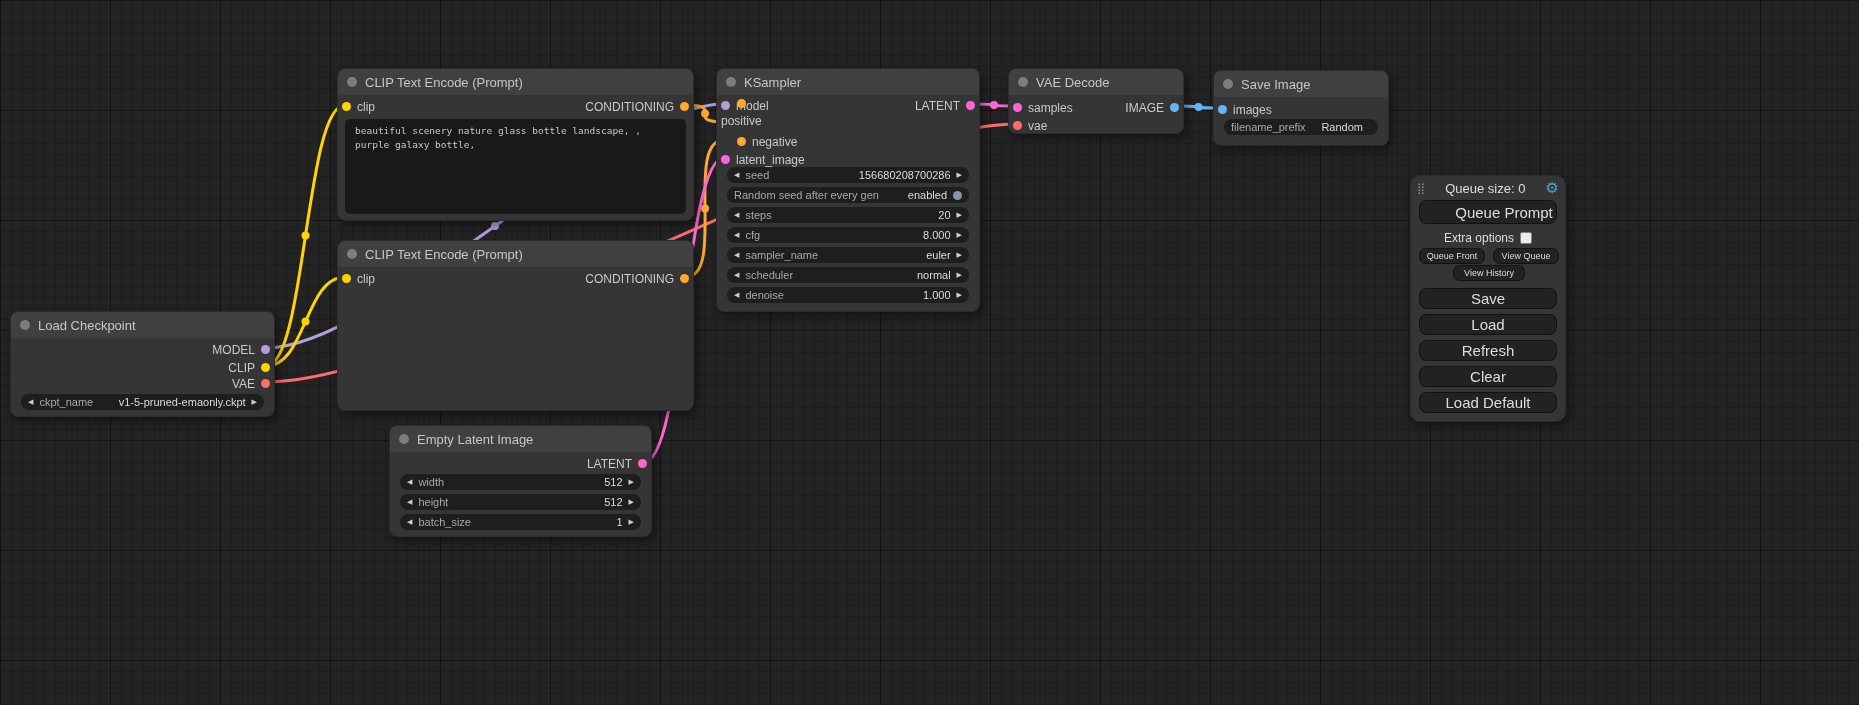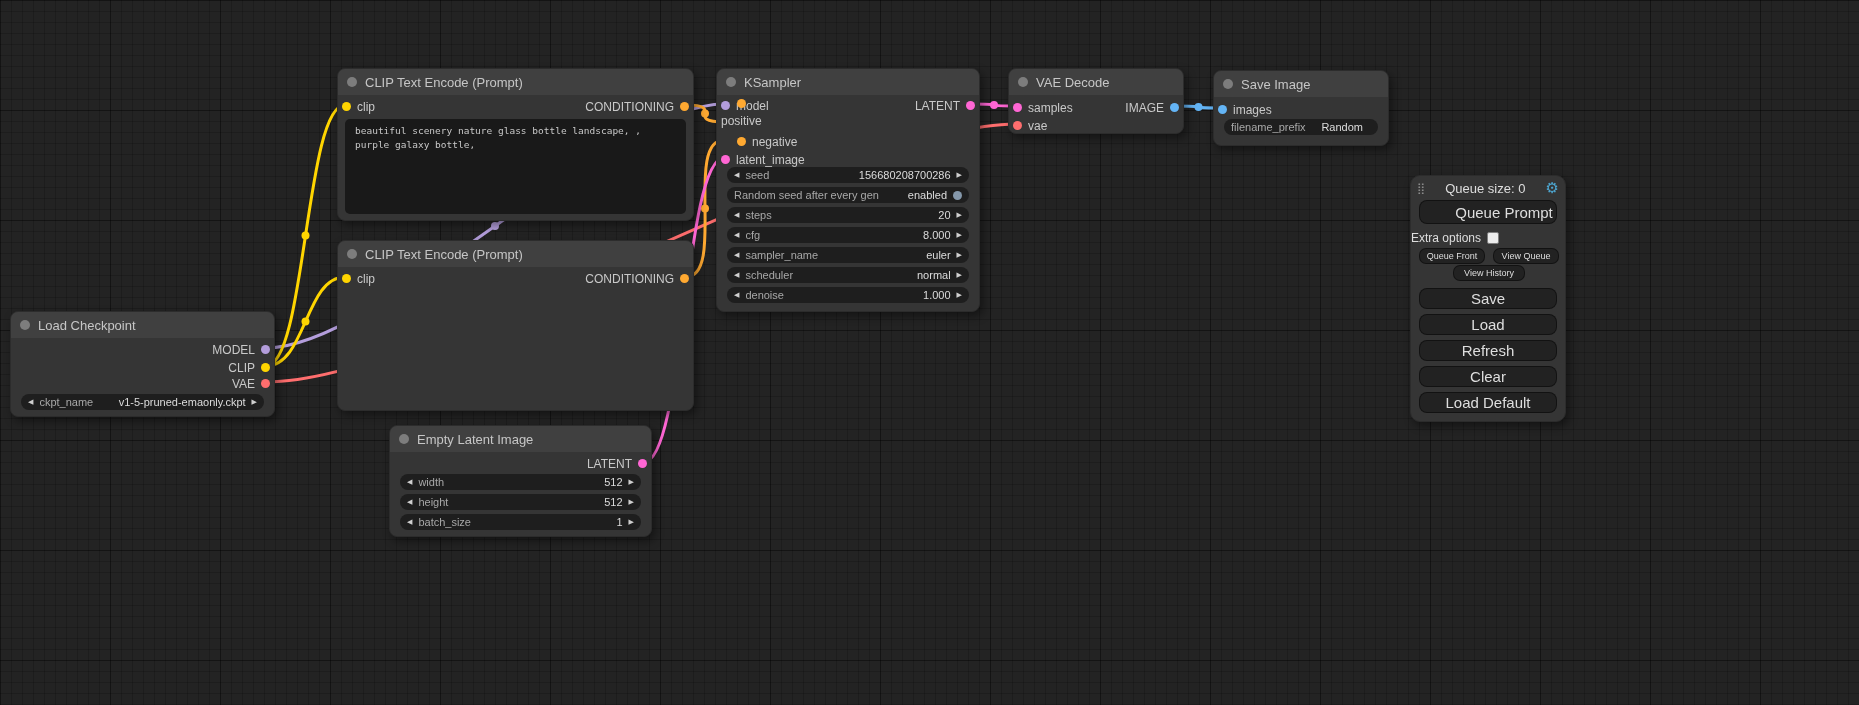--- a/index.html
+++ b/index.html
@@ -66,21 +66,21 @@
 
   .btn {
     position:absolute; left:8px; right:8px; appearance:none;
     background:#222222; border:1px solid rgba(0,0,0,0.45); border-radius:8px;
     color:#dedede; font-family:"Liberation Sans",sans-serif; font-size:15px;
     display:flex; align-items:center; justify-content:center; cursor:pointer;
   }
   .btn.sm { right:auto; height:16px; font-size:9px; border-radius:7px; padding:0 3px;text-align:center; }
 
   .extra { position:absolute; left:0; right:0; display:flex; align-items:center;
-           justify-content:flex-start; gap:6px; font-size:12px; color:#dedede; }
+           justify-content:center; gap:6px; font-size:12px; color:#dedede; }
   .chk { width:12px; height:12px; background:#ececec; border:1px solid #7f7f7f;
          border-radius:2px; cursor:pointer; }
 </style>
 </head>
 <body>
 
 <div id="canvas">
 
   <svg class="wires" width="1859" height="705" viewBox="0 0 1859 705">
     <g fill="none" stroke-width="3" stroke-linecap="round">

